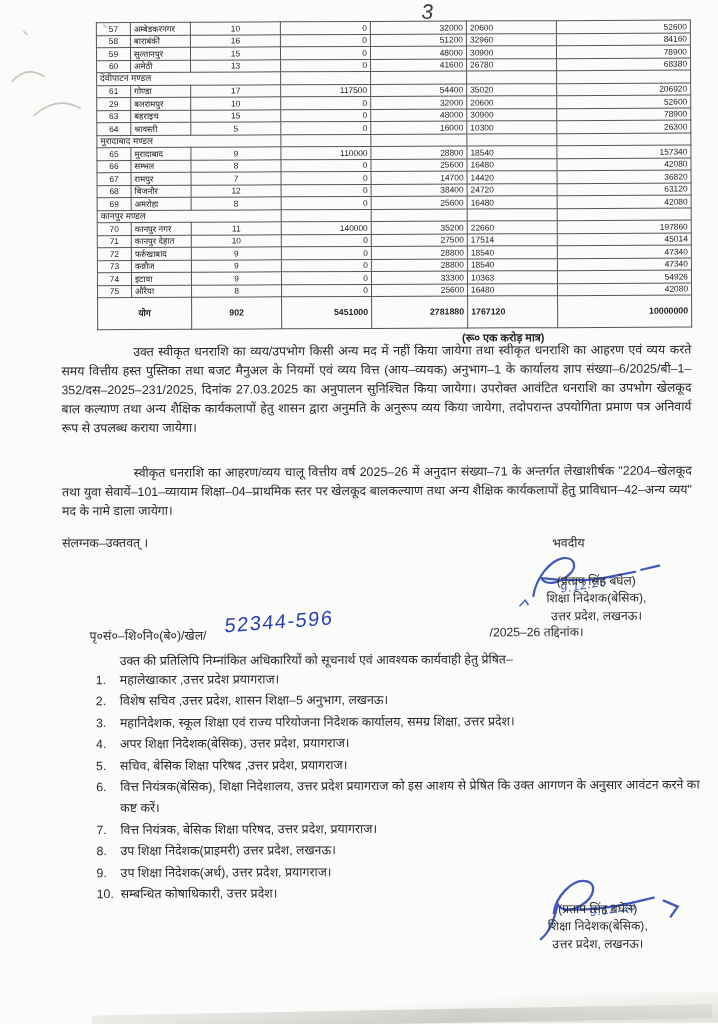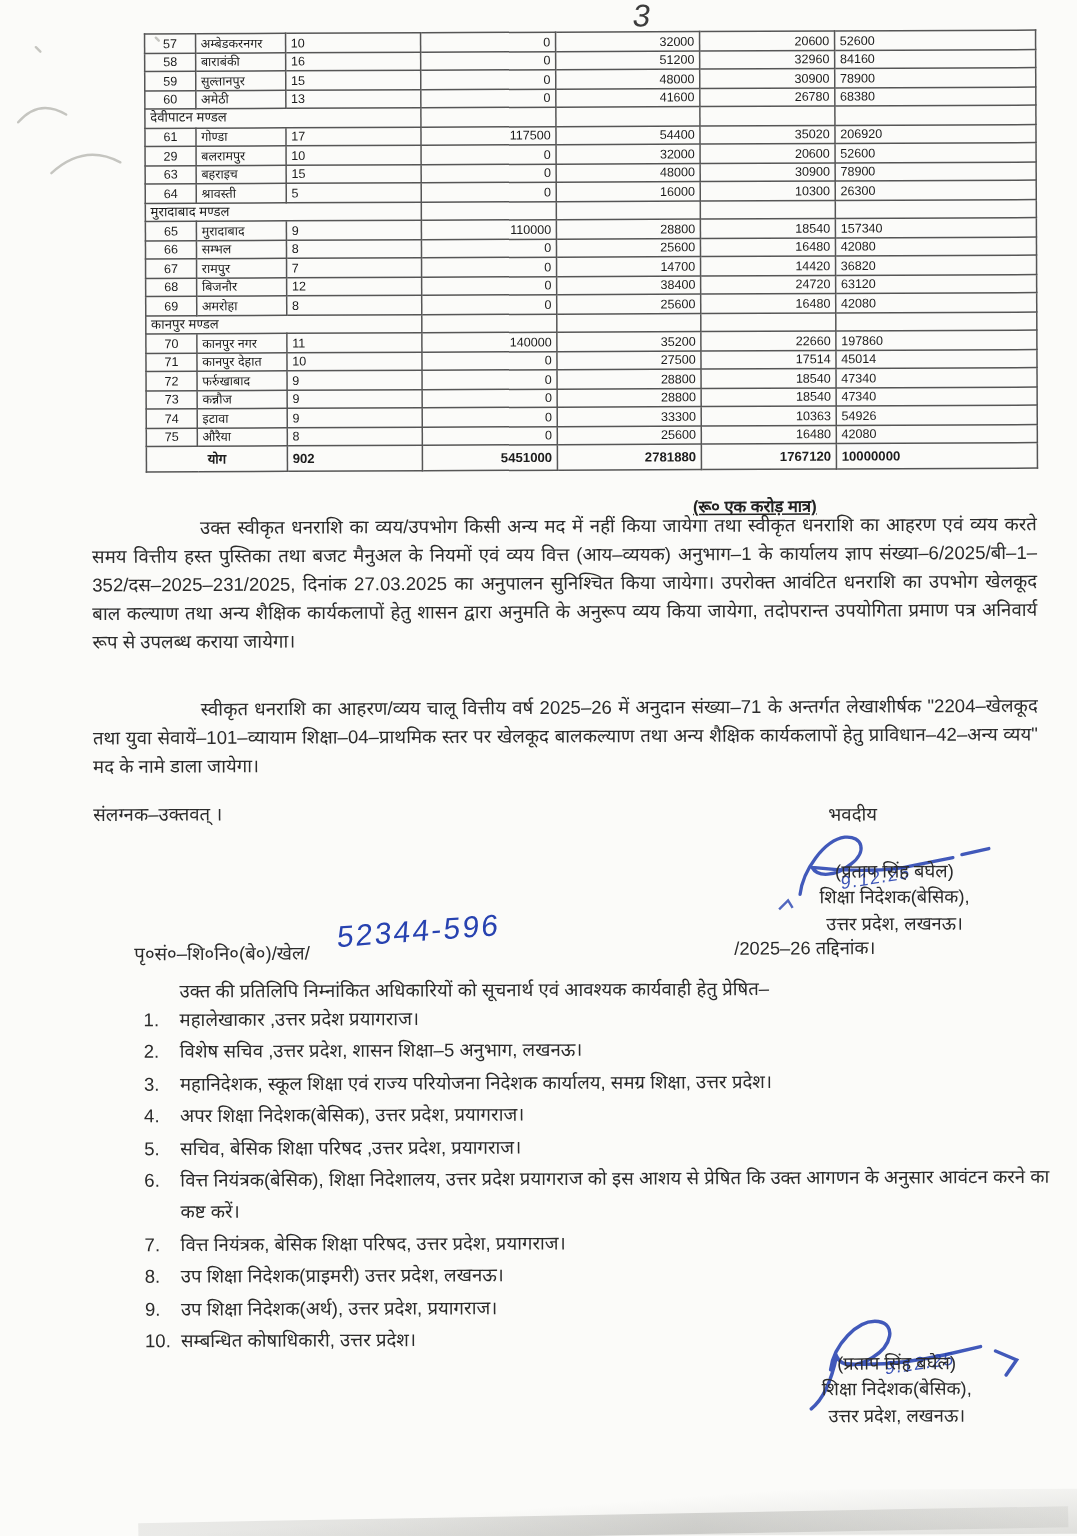--- a/index.html
+++ b/index.html
@@ -29,32 +29,32 @@
     border-collapse:collapse; table-layout:fixed;
     font-size:8.4px; color:#1d1d1d;
   }
   table.alloc td {
     border:0.9px solid #565656;
     height:12.5px; padding:0 3px; overflow:hidden; white-space:nowrap;
     vertical-align:middle; line-height:1;
   }
   td.csn  { text-align:center; }
   td.cname{ text-align:left; padding-left:4px; }
-  td.n3 { text-align:left; padding-right:12px; }
+  td.n3 { text-align:center; padding-right:12px; }
   td.n4 { text-align:right; padding-right:10px; }
   td.n5 { text-align:right; padding-right:13px; }
-  td.n6 { text-align:right; padding-right:10px; }
-  td.n7 { text-align:left; padding-right:58px; }
+  td.n6 { padding-right:10px; }
+  td.n7 { text-align:right; padding-right:58px; }
   td.sec { font-weight:normal; font-size:8.8px; padding-left:5px; text-align:left; }
-  tr.total td { font-weight:bold; border-top-width:1.6px; border-bottom-width:1.6px; height:17px; font-size:8.8px; }
+  tr.total td { font-weight:bold; border-top-width:1.6px; border-bottom-width:1.6px; height:32px; font-size:8.8px; }
   td.tlabel { text-align:center; font-weight:bold; }
 
   .amount-note {
     left:404px; top:330px; width:200px; text-align:center;
-    font-weight:bold; font-size:11px; color:#222;text-decoration:underline;
+    font-weight:bold; font-size:11px; color:#222;
   }
 
   
   .para {
     left:62px; width:630px; font-size:12.4px; line-height:18.9px;
     text-align:justify; text-indent:72px; color:#2b2b2b;
   }
   .p1 { top:342px; }
   .p2 { top:463px; }
   .line { font-size:12.4px; color:#2b2b2b; white-space:nowrap; }

